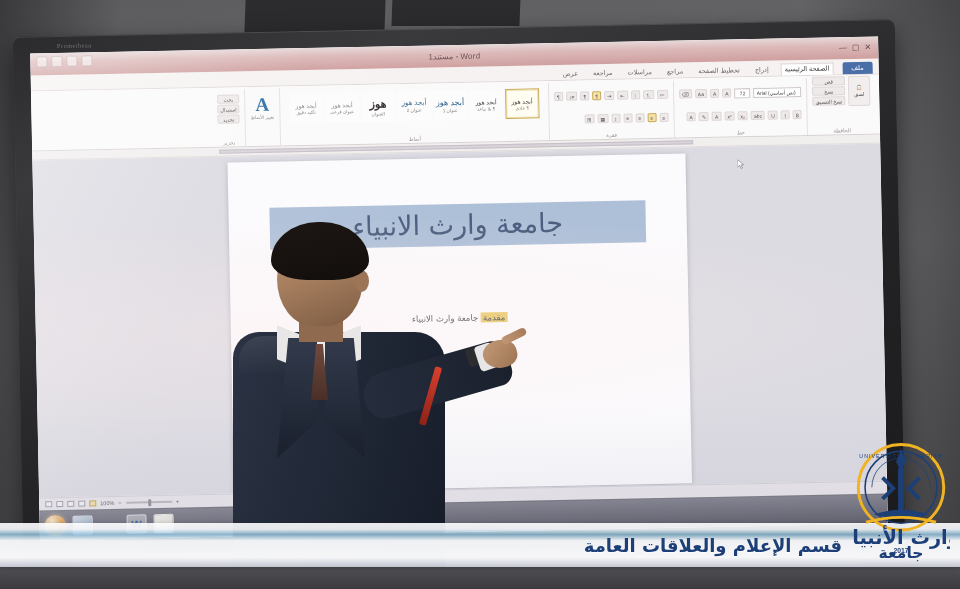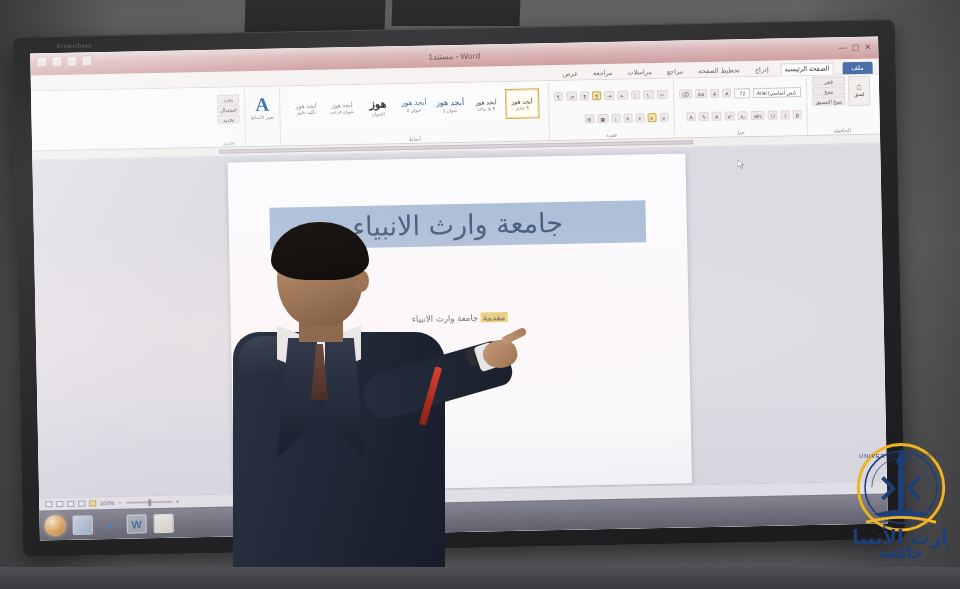--- a/index.html
+++ b/index.html
@@ -591,20 +591,23 @@
     <div class="ear"></div>
     <div class="hair"></div>
     <div class="arm"></div>
     <div class="pen"></div>
     <div class="watch"></div>
     <div class="cuff"></div>
     <div class="hand"></div>
     <div class="finger"></div>
   </div>
 
+  <div class="banner">
+    <div class="banner-text">قسم الإعلام والعلاقات العامة</div>
+  </div>
 
 
   <div class="emblem">
     <svg viewBox="0 0 100 140" xmlns="http://www.w3.org/2000/svg">
       <circle cx="50" cy="60" r="44" fill="none" stroke="#f0b323" stroke-width="3"></circle>
       <circle cx="50" cy="60" r="37" fill="none" stroke="#1d3f77" stroke-width="1.6"></circle>
       <path d="M20 60 A30 30 0 0 1 80 60" fill="none" stroke="#1d3f77" stroke-width="0.8"></path>
       <text x="50" y="30" font-size="5.4" fill="#1d3f77" text-anchor="middle" font-family="Liberation Sans, sans-serif" letter-spacing="1.1">UNIVERSITY OF WARITH</text>
       <path d="M50 20 L55 34 L50 44 L45 34 Z" fill="#1d3f77"></path>
       <rect x="47" y="40" width="6" height="44" fill="#1d3f77"></rect>

